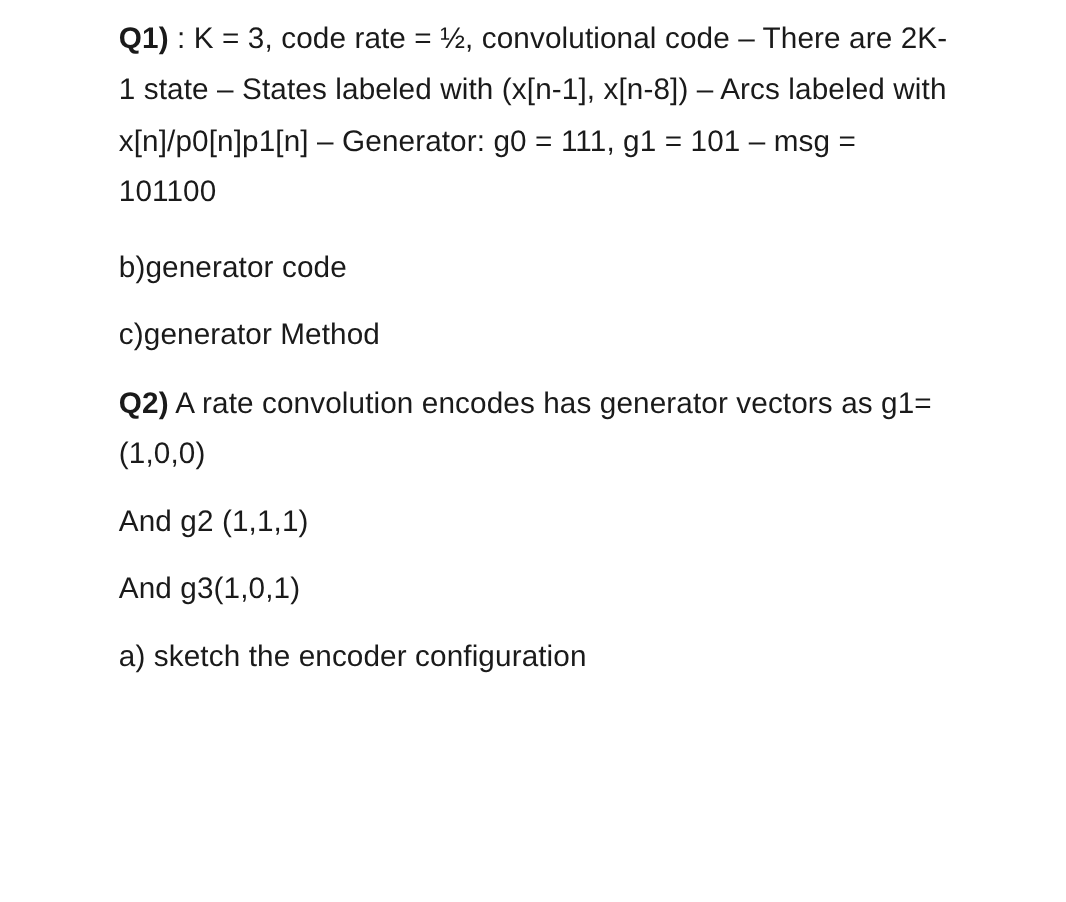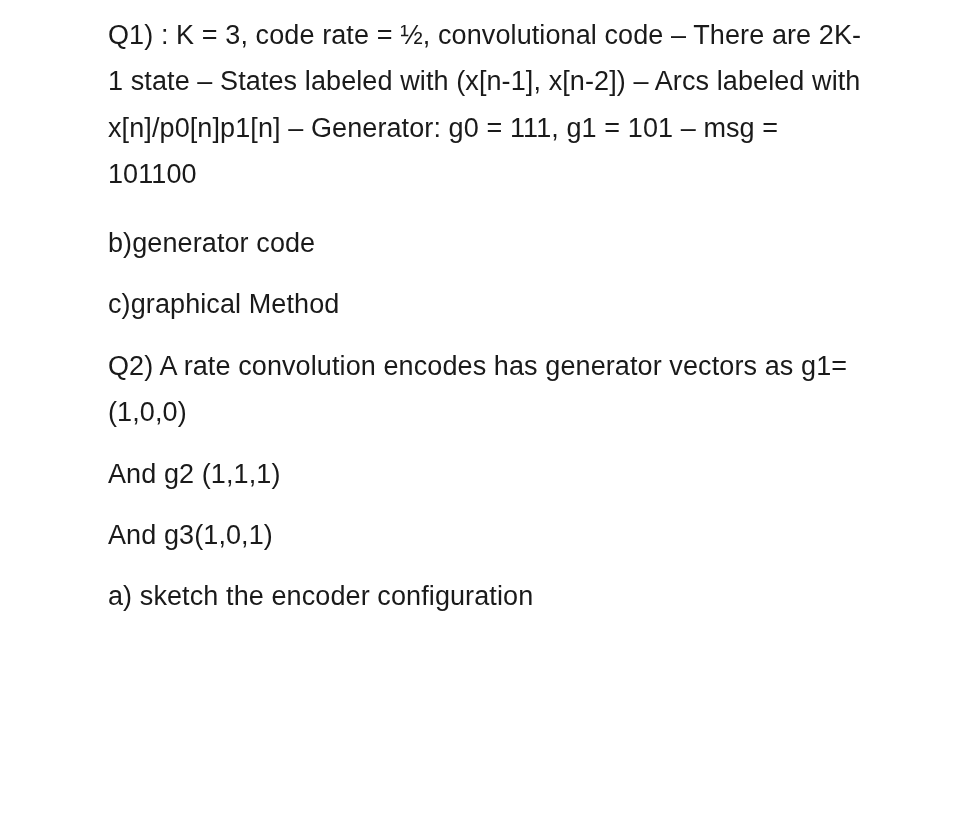--- a/index.html
+++ b/index.html
@@ -25,42 +25,42 @@
     font-size: 27px;
     line-height: 1.72;
     margin: 0 0 15px 0;
     color: #1a1a1a;
     letter-spacing: 0.1px;
   }
   .para.block {
     margin-bottom: 22px;
   }
   .para .lead {
-    font-weight: normal;
+    font-weight: bold;
   }
   .para .rest {
     font-weight: normal;
   }
 </style>
 </head>
 <body>
 
 <div class="page">
 
   <p class="para block">
-    <span class="lead">Q1)</span><span class="rest"> : K = 3, code rate = ½, convolutional code – There are 2K-1 state – States labeled with (x[n-1], x[n-2]) – Arcs labeled with x[n]/p0[n]p1[n] – Generator: g0 = 111, g1 = 101 – msg = 101100</span>
+    <span class="lead">Q1)</span><span class="rest"> : K = 3, code rate = ½, convolutional code – There are 2K-1 state – States labeled with (x[n-1], x[n-8]) – Arcs labeled with x[n]/p0[n]p1[n] – Generator: g0 = 111, g1 = 101 – msg = 101100</span>
   </p>
 
 
   <p class="para">
     <span class="rest">b)generator code</span>
   </p>
 
   <p class="para">
-    <span class="rest">c)graphical Method</span>
+    <span class="rest">c)generator Method</span>
   </p>
 
   <p class="para">
     <span class="lead">Q2)</span><span class="rest"> A rate convolution encodes has generator vectors as g1=(1,0,0)</span>
   </p>
 
   <p class="para">
     <span class="rest">And g2 (1,1,1)</span>
   </p>
 

